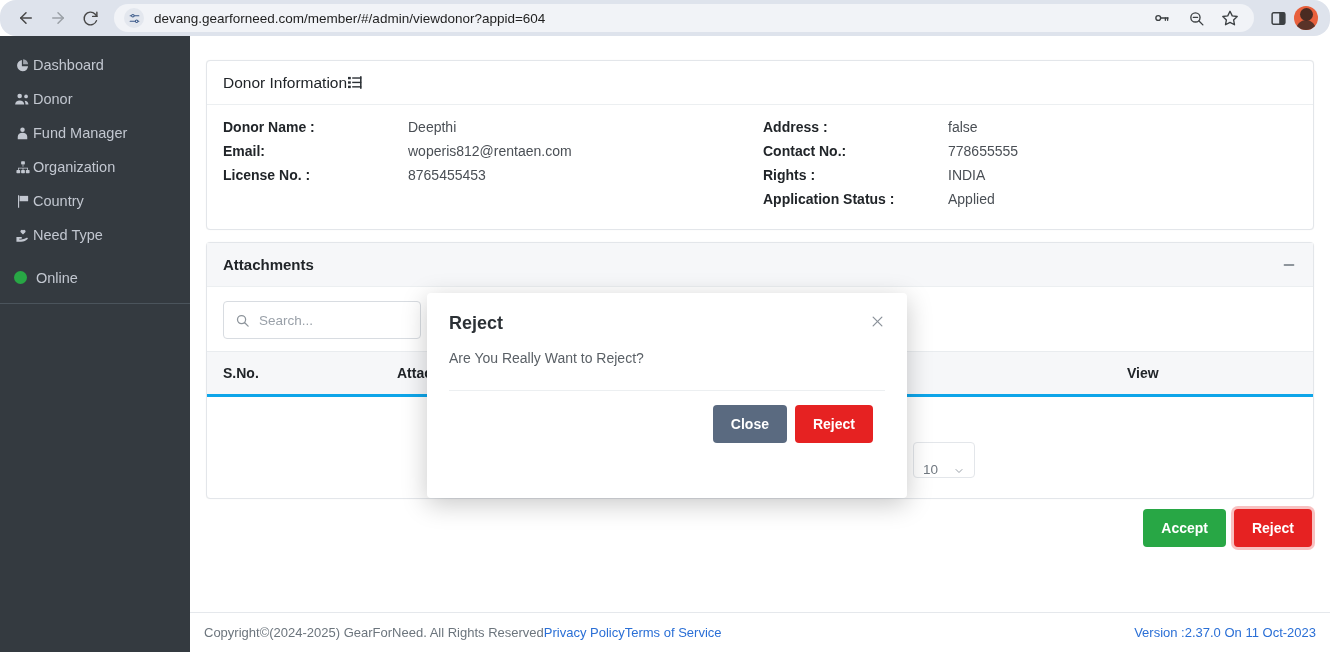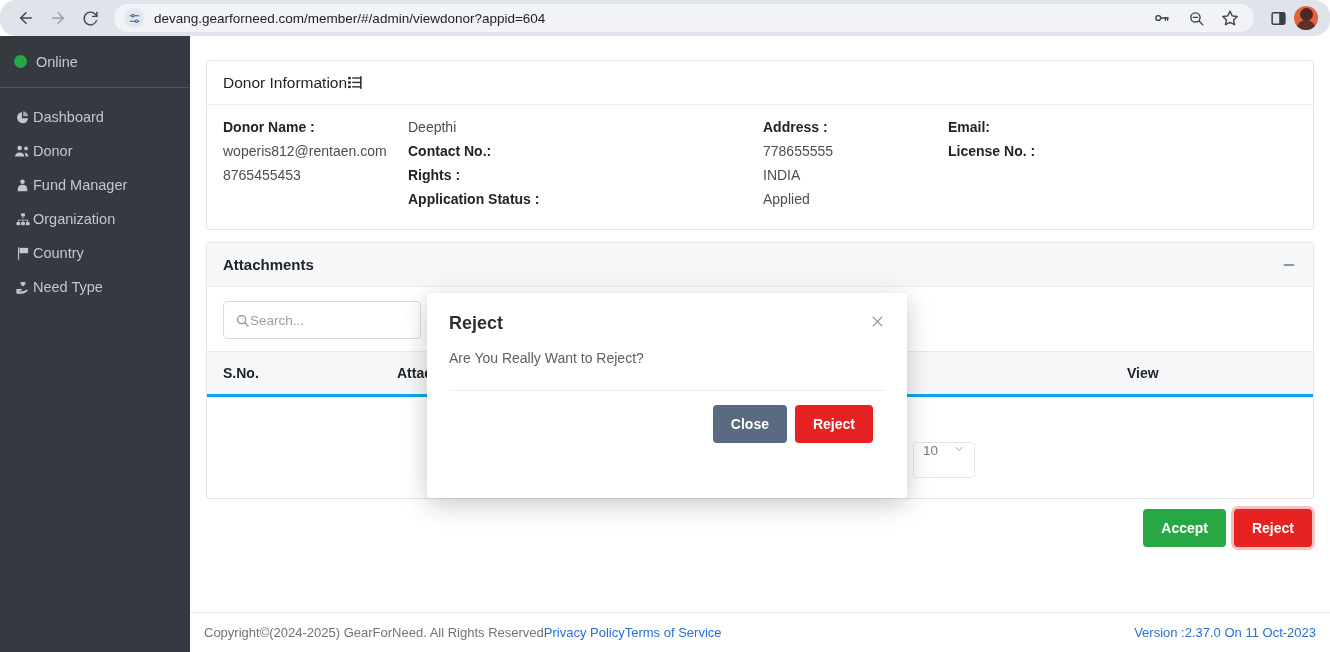--- a/index.html
+++ b/index.html
@@ -156,21 +156,21 @@
   .val { color: #4a4f55; }
   .blank { }
 
   
   .search-wrap { padding: 14px 16px 12px 16px; }
   #search-box {
     width: 198px; height: 38px;
     border: 1px solid #d8dce1;
     border-radius: 4px;
     display: flex; align-items: center;
-    gap: 0;
+    gap: 9px;
     padding: 0 11px;
     background: #fff;
   }
   #search-ph { font-size: 13.5px; color: #9aa1a9; }
 
   table.dt { width: 100%; border-collapse: collapse; }
   table.dt th {
     background: #f6f7f9;
     border-top: 1px solid #e9ecef;
     border-bottom: 3px solid #0ea5e9;
@@ -189,21 +189,21 @@
   }
   #pager .pg-info { margin-right: 22px; }
   .pg-btn {
     width: 42px; text-align: center;
     color: #a9b0b7; font-size: 15px;
   }
   #len-select {
     margin-left: 18px;
     width: 62px; height: 36px;
     border: 1px solid #e3e6ea; border-radius: 4px;
-    display: flex; align-items: flex-start; justify-content: space-between;
+    display: flex; align-items: flex-end; justify-content: space-between;
     padding: 0 9px;
     color: #707880; font-size: 13.5px;
     background: #fff;
   }
 
   
   #action-row {
     display: flex; justify-content: flex-end;
     gap: 8px;
     padding: 0 18px 0 0;
@@ -328,24 +328,20 @@
       </svg>
   </div>
   <div class="tb-icon">
     <div id="avatar"></div>
   </div>
 </div>
 
 <div id="app">
 
   <div id="sidebar">
-    <div id="online-row">
-      <div id="online-dot"></div>
-      <span id="online-label">Online</span>
-    </div>
     <div id="nav-list">
 
       <div class="nav-item">
         <span class="ico">
           <svg width="15" height="15" viewBox="0 0 24 24" fill="currentColor">
               <path d="M11 3.1A9 9 0 0 0 12 21a9 9 0 0 0 8.9-8H11z"></path>
               <path d="M13 2v8h8a9 9 0 0 0-8-8z" opacity=".75"></path>
             </svg>
         </span>
         <span>Dashboard</span>
@@ -399,20 +395,24 @@
       <div class="nav-item">
         <span class="ico">
           <svg width="16" height="15" viewBox="0 0 24 24" fill="currentColor">
               <path d="M12 10.4 8.3 6.9a2.5 2.5 0 0 1 3.7-3.3 2.5 2.5 0 0 1 3.7 3.3z"></path>
               <path d="M1.5 16.5h7.2c.9 0 1.6.6 1.6 1.3s-.7 1.3-1.6 1.3H6v1.4h3.1c2.8 0 5.6-1.3 8.5-2.8 1.3-.7 2.9.7 1.8 1.9-2.4 2.6-6.1 4.4-10.3 4.4H1.5z" transform="translate(0,-2)"></path>
             </svg>
         </span>
         <span>Need Type</span>
       </div>
 
+    </div>
+    <div id="online-row">
+      <div id="online-dot"></div>
+      <span id="online-label">Online</span>
     </div>
   </div>
 
   <div id="content">
 
     <div class="card" id="donor-card">
       <div class="card-head">
         <div class="card-title">
           <span>Donor Information</span>
           <span style="margin-left:1px;display:inline-flex;">
@@ -426,20 +426,21 @@
                 <rect x="17.2" y="0" width="2.2" height="18"></rect>
               </svg>
           </span>
         </div>
       </div>
       <div class="card-body">
         <div id="donor-grid">
           <div class="lbl">Donor Name :</div>
           <div class="val">Deepthi</div>
           <div class="lbl">Address :</div>
+          <div class="val">false</div>
 
           <div class="lbl">Email:</div>
           <div class="val">woperis812@rentaen.com</div>
           <div class="lbl">Contact No.:</div>
           <div class="val">778655555</div>
 
           <div class="lbl">License No. :</div>
           <div class="val">8765455453</div>
           <div class="lbl">Rights :</div>
           <div class="val">INDIA</div>

